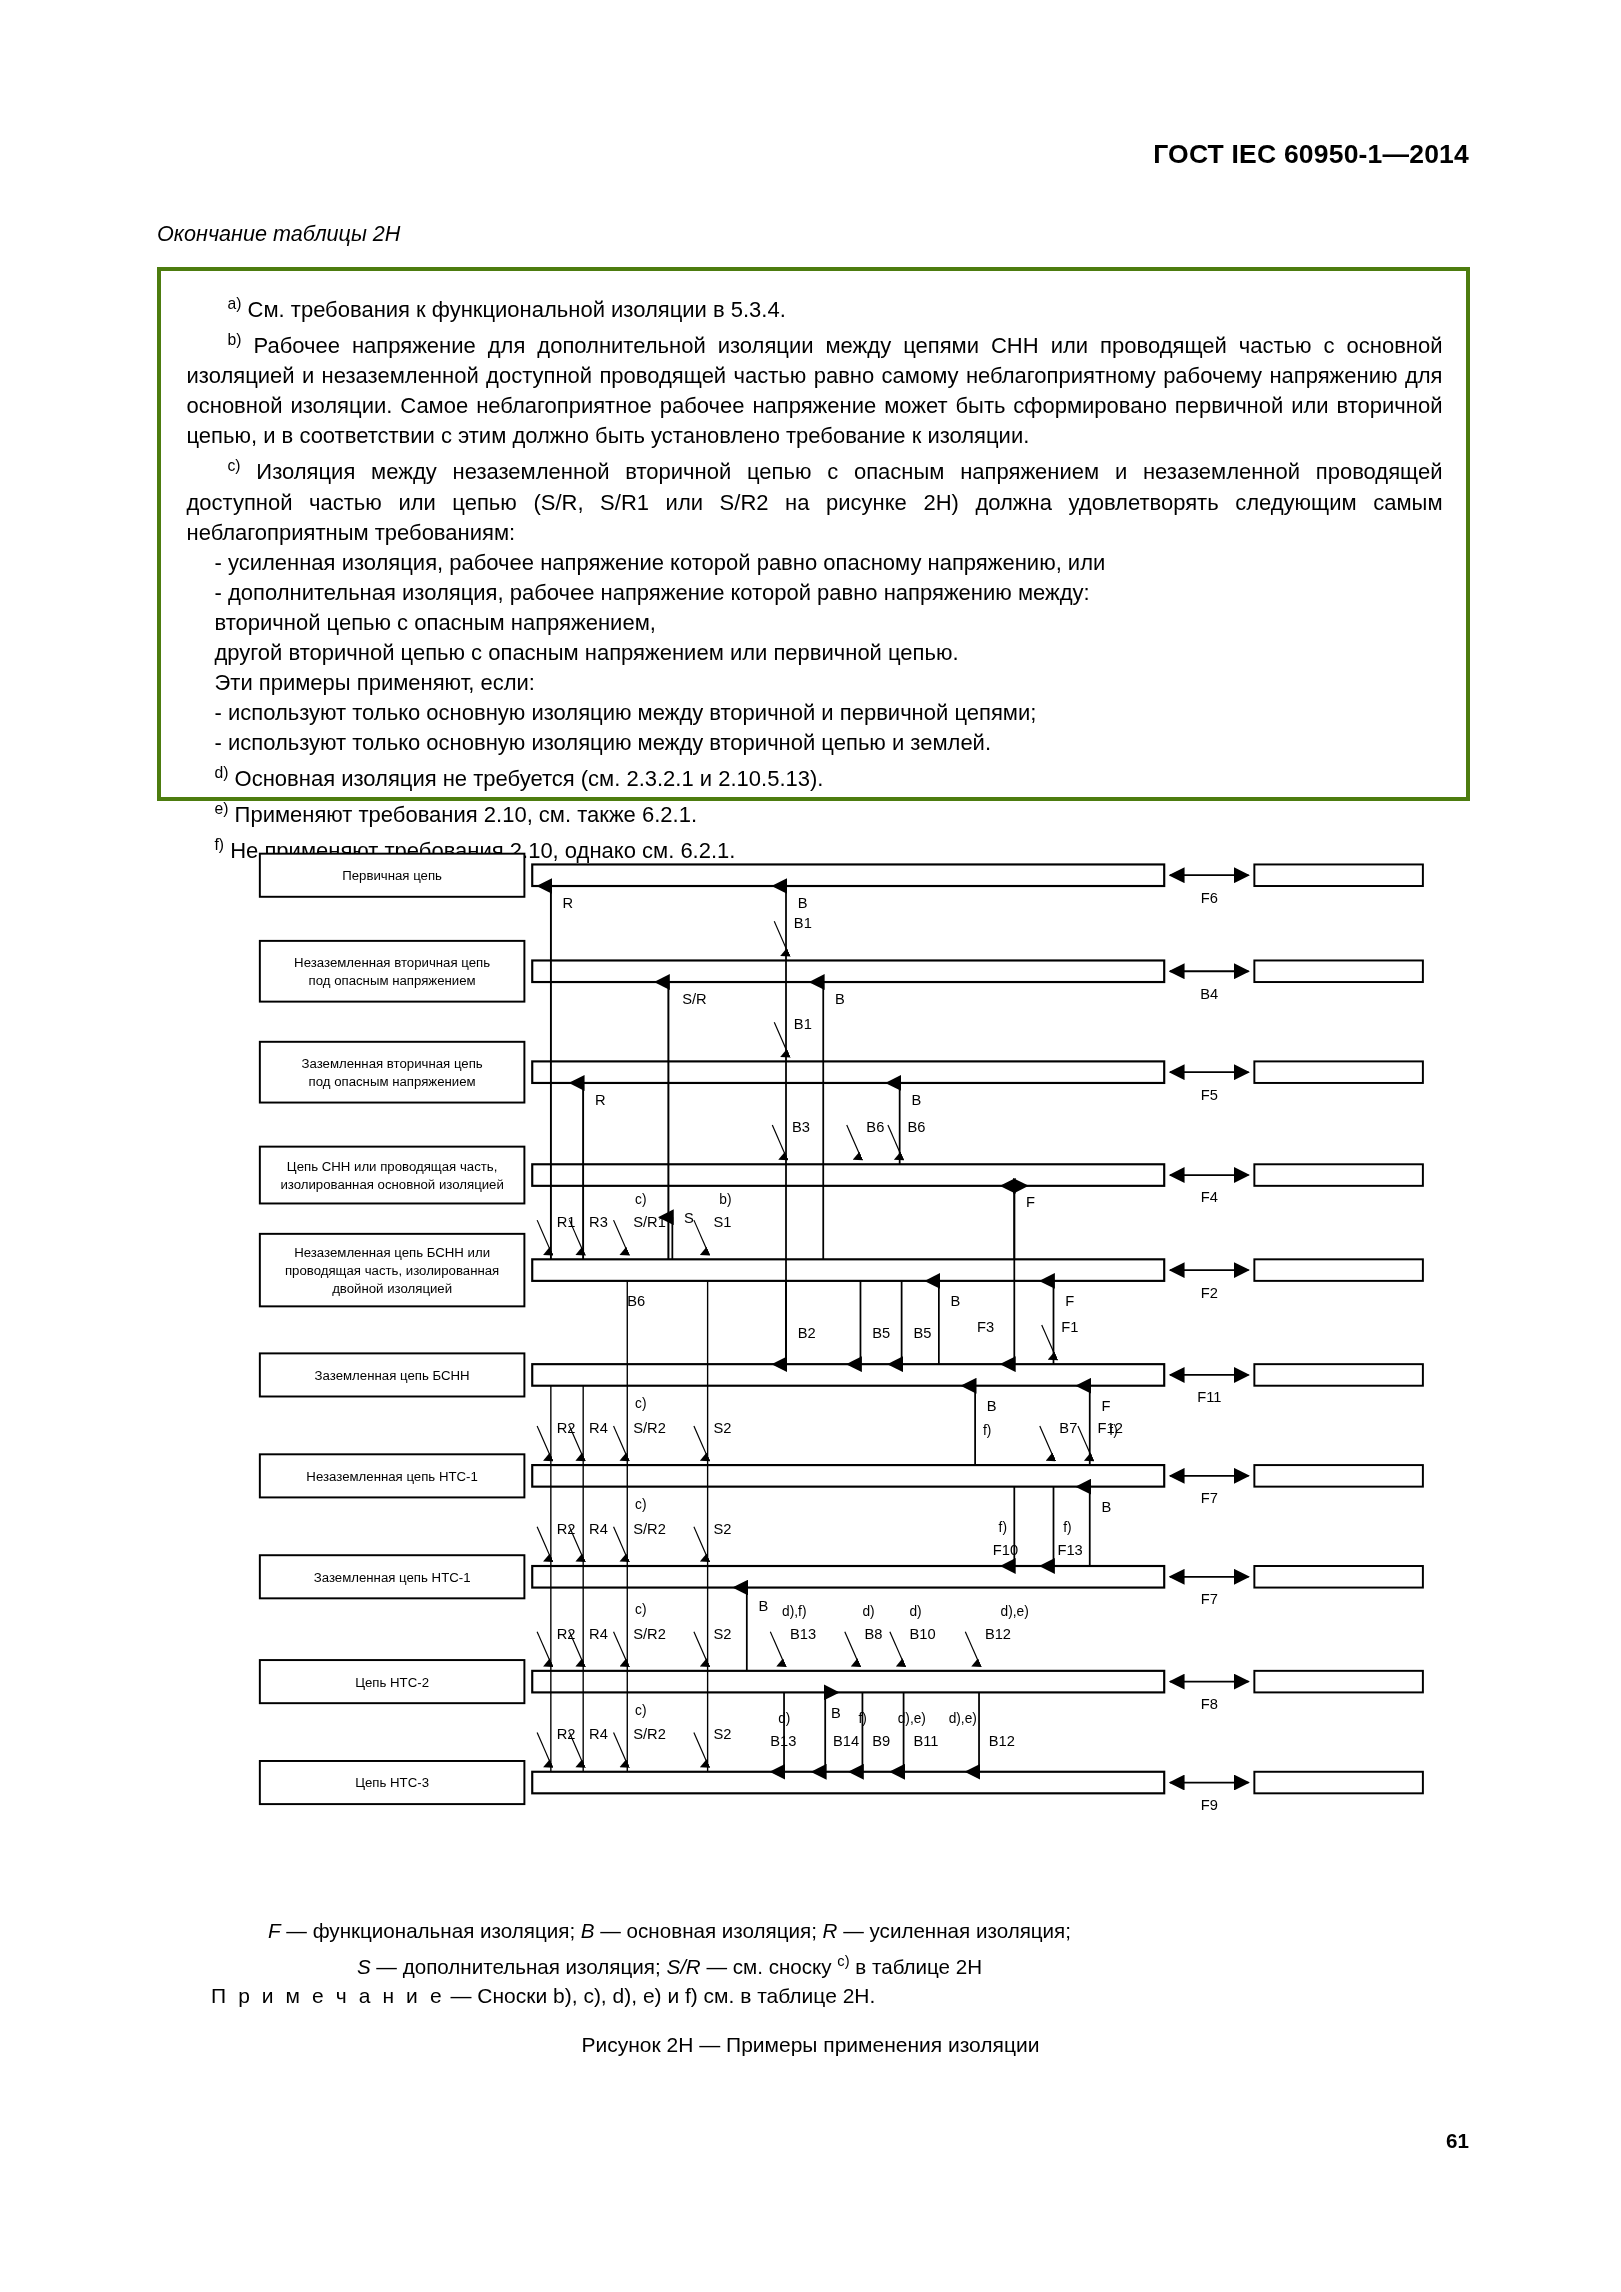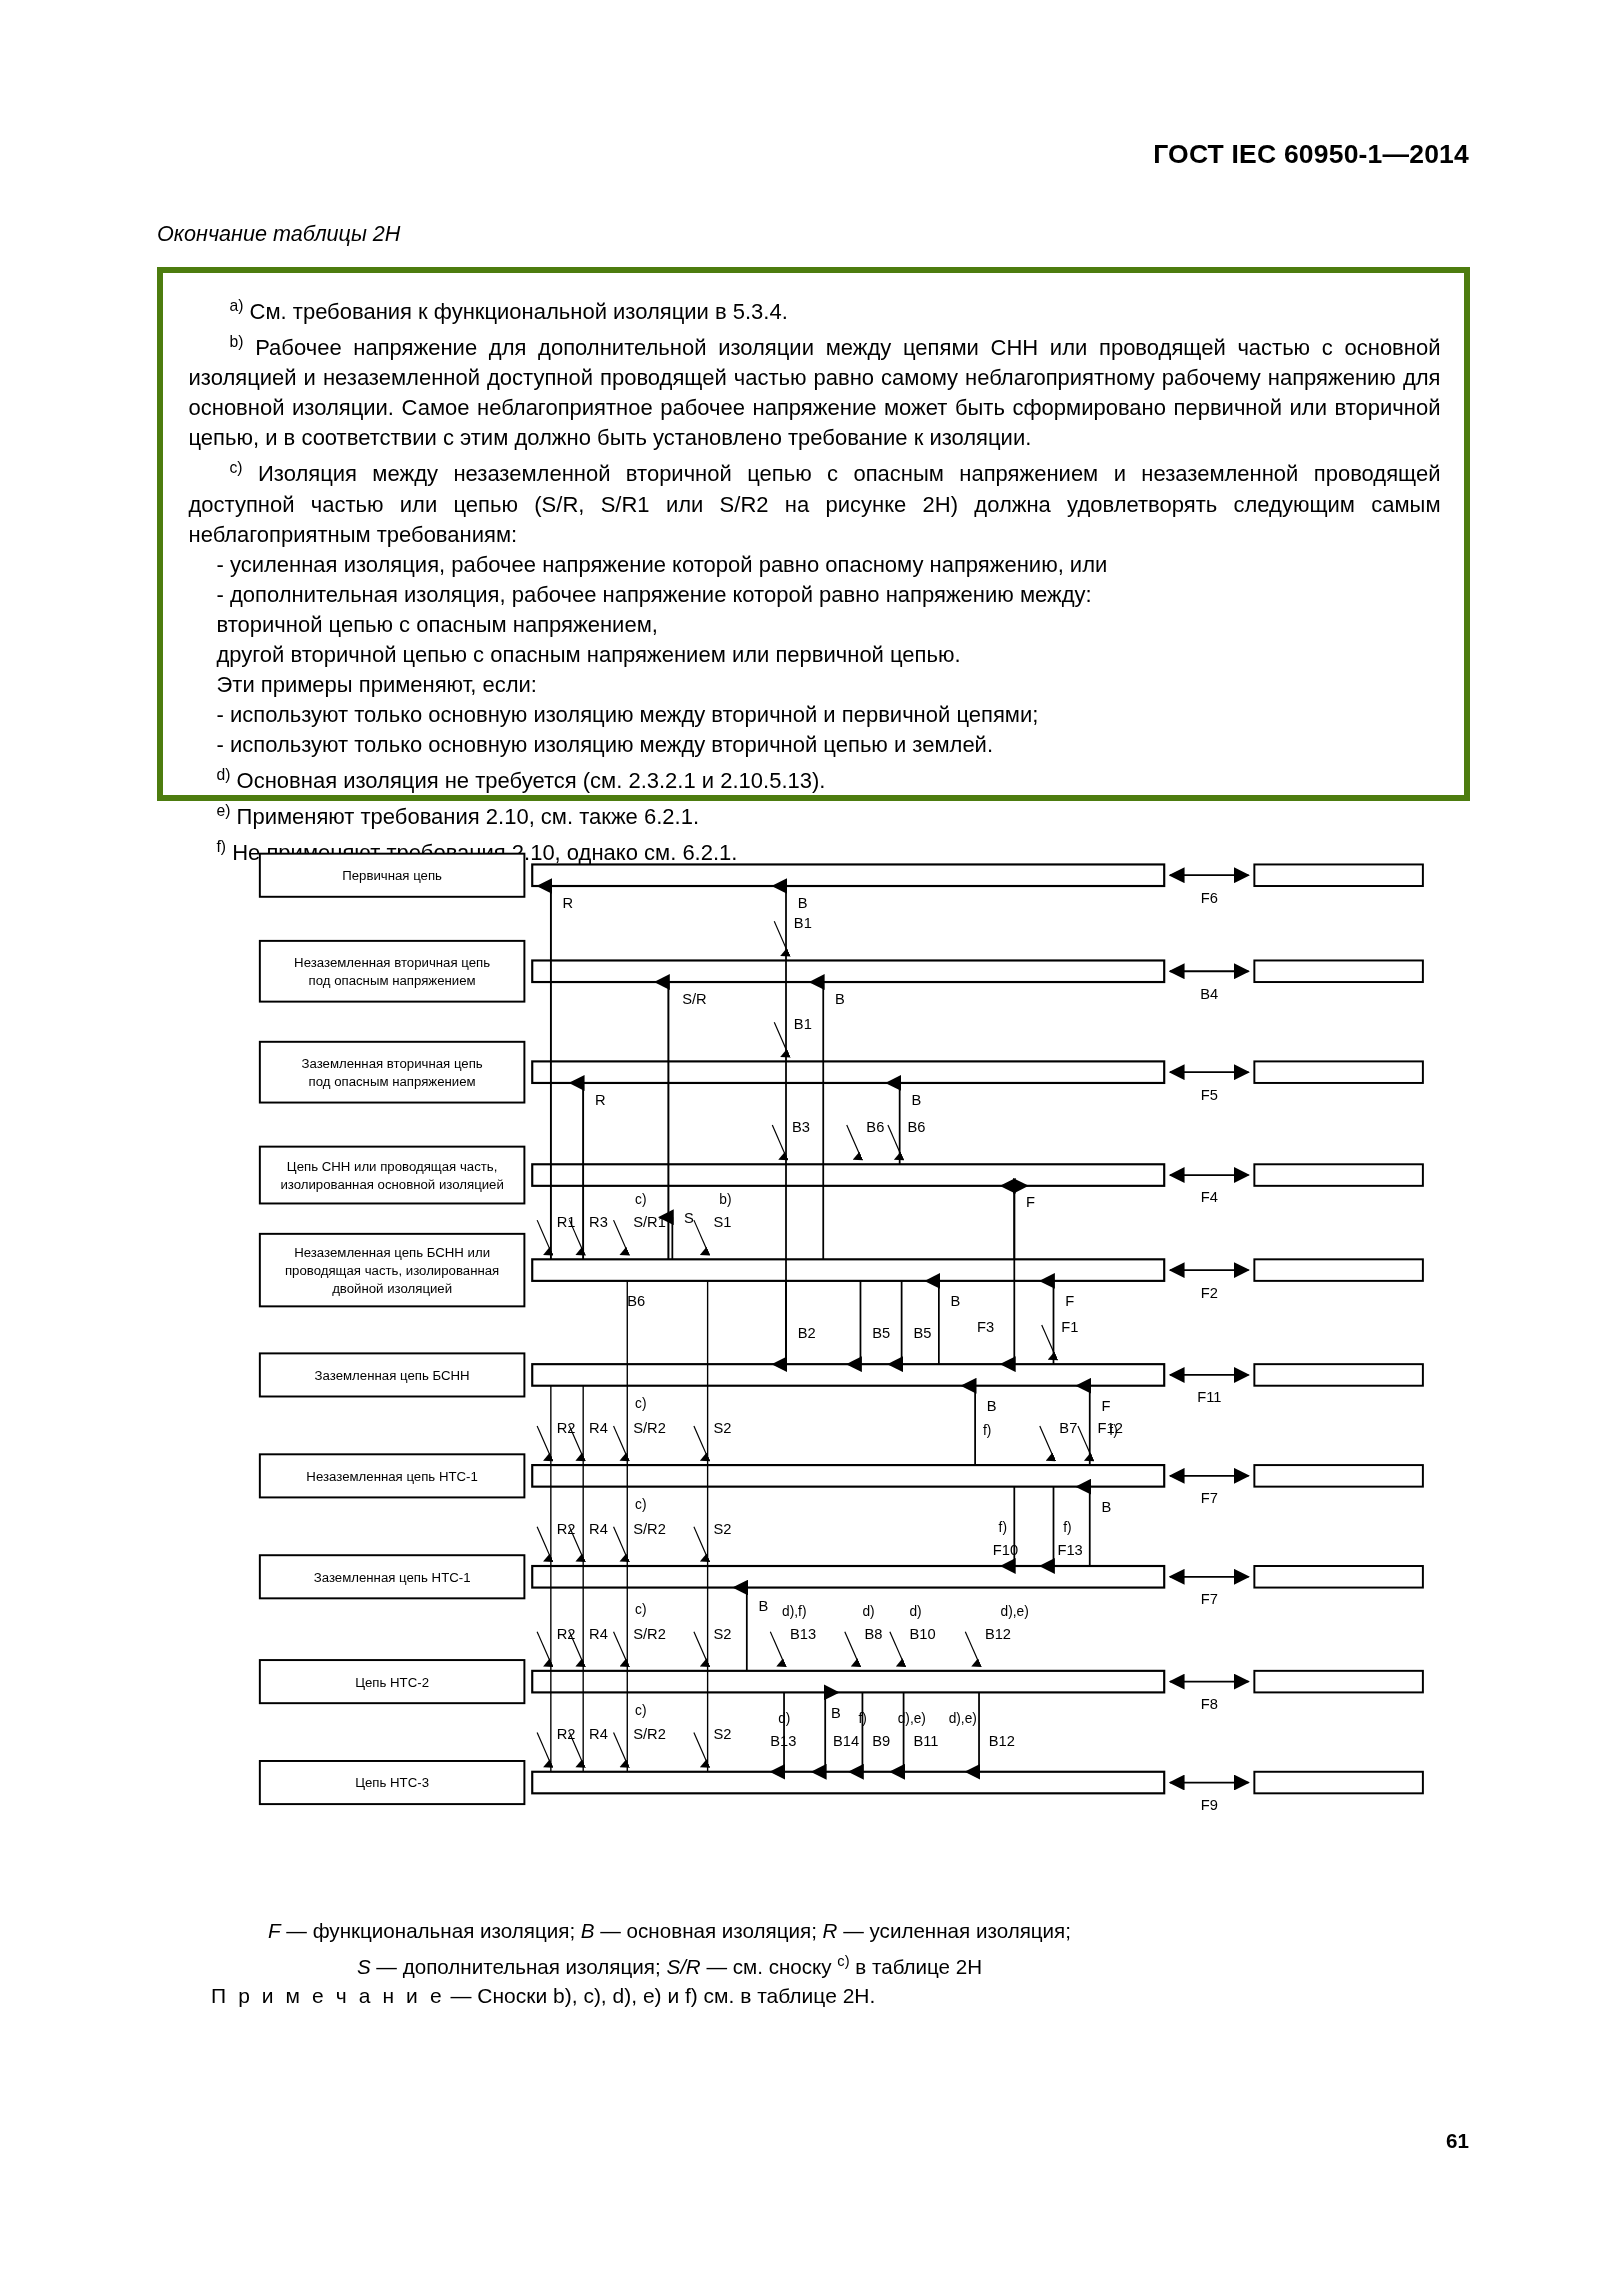--- a/index.html
+++ b/index.html
@@ -23,21 +23,21 @@
   
   .tbl-cont{
     position:absolute; left:157px; top:221px;
     font-size:21.6px; font-style:italic;
   }
 
   
   .fn-box{
     position:absolute; left:157px; top:267px;
     width:1313px; height:534px;
-    border:6px solid #4d7c0f;
+    border:4px solid #4d7c0f;
     padding:17.6px 23.5px 9.8px 25.5px;
   }
   .fn-p{ margin:0 0 0 0; font-size:22px; line-height:30px; text-align:justify; }
   .fn-p .ind{ display:inline-block; width:41px; }
   sup.fnm{ font-size:15.7px; vertical-align:super; }
   .fn-dash{ margin-left:28px; }
 
   
   .figure{ position:absolute; left:0; top:838px; width:1621px; height:1068px; }
   .fig-svg{ position:absolute; left:0; top:0; }
@@ -328,17 +328,18 @@
     </div>
     <div>
       <i>S</i><span> — дополнительная изоляция; </span><i>S/R</i><span> — см. сноску </span><sup class="sm">c)</sup><span> в таблице 2Н</span>
     </div>
   </div>
 
   <div class="note">
     <span class="sp">П р и м е ч а н и е</span><span> — </span><span>Сноски b), c), d), e) и f) см. в таблице 2Н.</span>
   </div>
 
+  <div class="fig-caption">Рисунок 2Н — Примеры применения изоляции</div>
 
   <div class="page-num">61</div>
 
 </div>
 
 
 </body></html>

